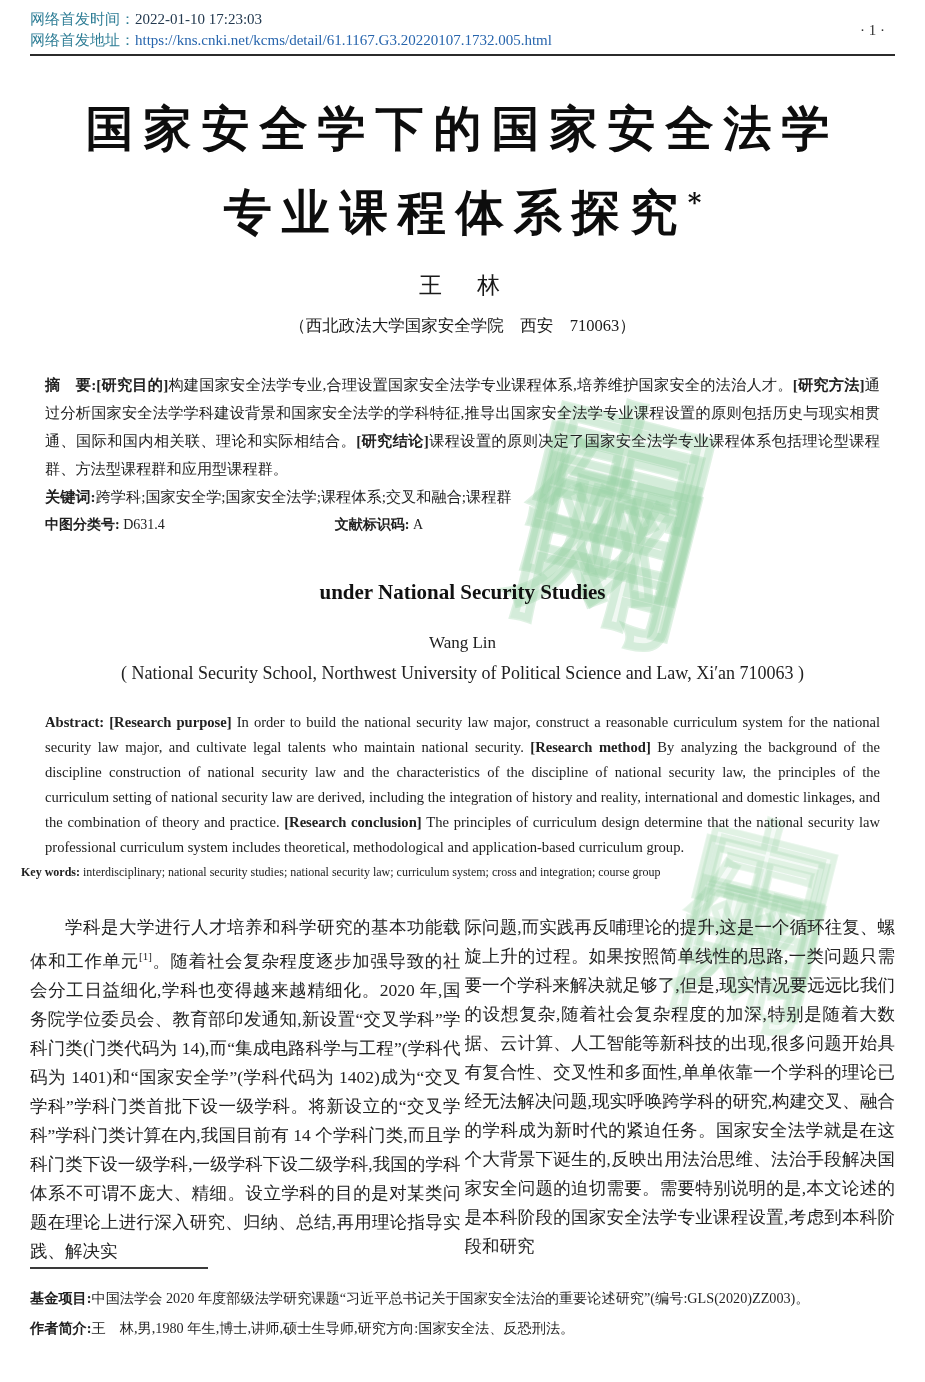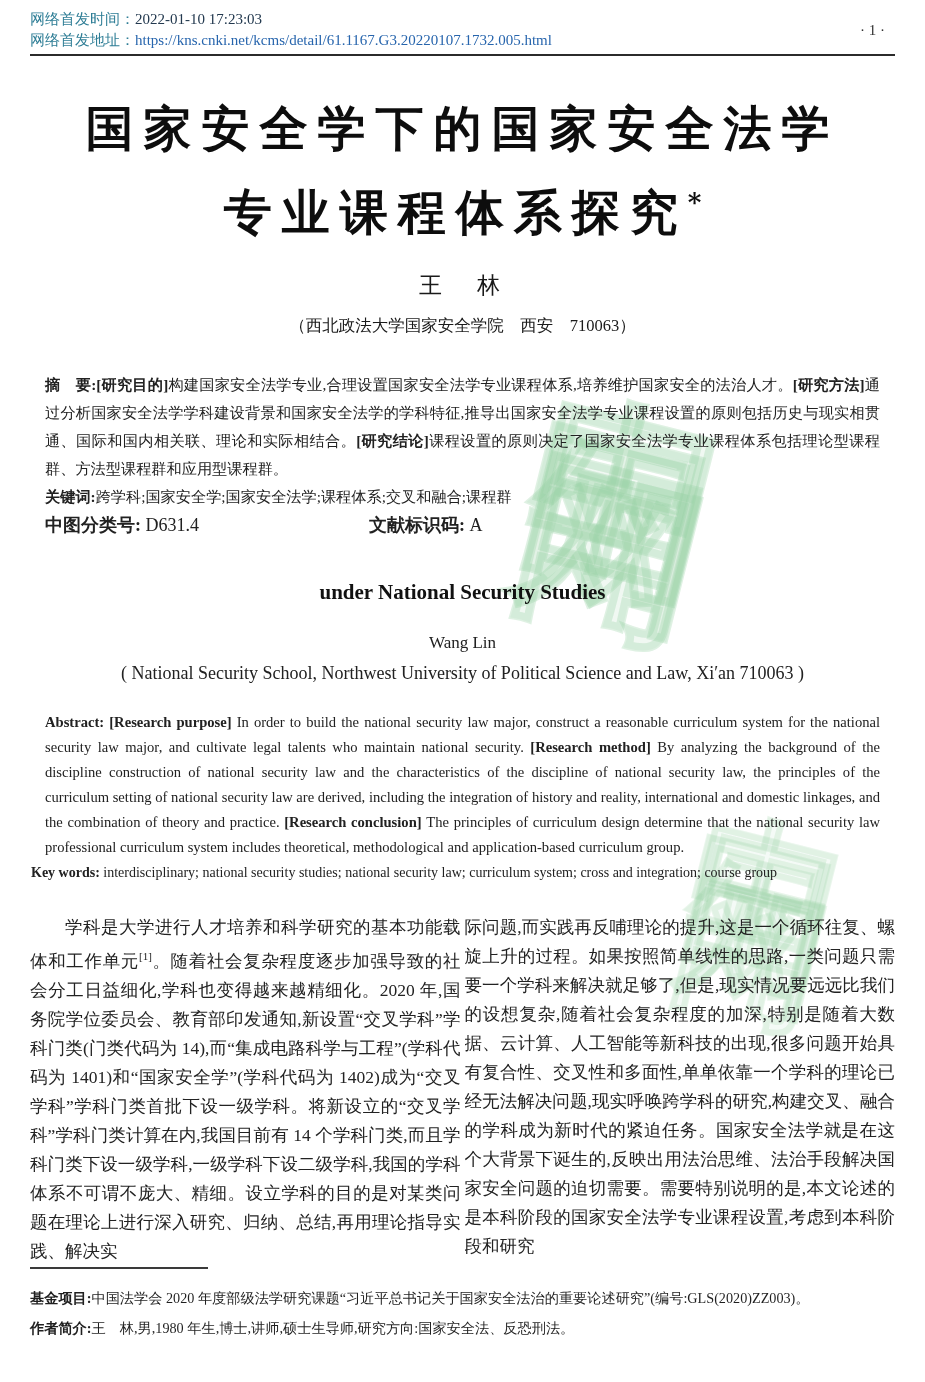--- a/index.html
+++ b/index.html
@@ -38,29 +38,29 @@
   .title-cn .l2 { margin-top:10px; }
   .title-cn sup { font-size:26px; letter-spacing:0; vertical-align:18px; }
 
   .author-cn { margin-top:26px; text-align:center; font-size:23px; letter-spacing:6px; color:#1a1a1a; }
   .affil-cn  { margin-top:14px; text-align:center; font-size:16.5px; color:#1a1a1a; }
 
   
   .abs-cn { margin:34px 45px 0 45px; font-size:15.2px; line-height:28px; text-align:justify; }
   .abs-cn b, .kw-cn b, .clc b { font-weight:bold; }
   .kw-cn  { margin:0 45px; font-size:15.2px; line-height:28px; }
-  .clc    { margin:0 45px; font-size:18px; line-height:28px; }
+  .clc    { margin:0 45px; font-size:14px; line-height:28px; }
   .clc .doc { margin-left:170px; }
 
   
   .title-en { margin-top:36px; text-align:center; font-weight:bold; font-size:21px; line-height:34px; color:#111; }
   .author-en { margin-top:24px; text-align:center; font-size:17px; }
   .affil-en  { margin-top:10px; text-align:center; font-size:18px; }
   .abs-en { margin:26px 45px 0 45px; font-size:14.6px; line-height:25px; text-align:justify; }
-  .kw-en  { margin:0 31px; font-size:14px; line-height:25px; }
+  .kw-en  { margin:0 21px; font-size:12px; line-height:25px; }
 
   
   .columns { display:flex; gap:4px; margin:28px 30px 0 30px; }
   .col { flex:1; font-size:17.5px; line-height:29px; text-align:justify; height:348px; overflow:hidden; color:#222; }
   .col p { margin:0; }
   .col .indent { text-indent:2em; }
   .col sup { font-size:11px; }
 
   
   .fn-divider { margin:6px 0 0 30px; width:178px; border-top:2px solid #3a3a3a; }

